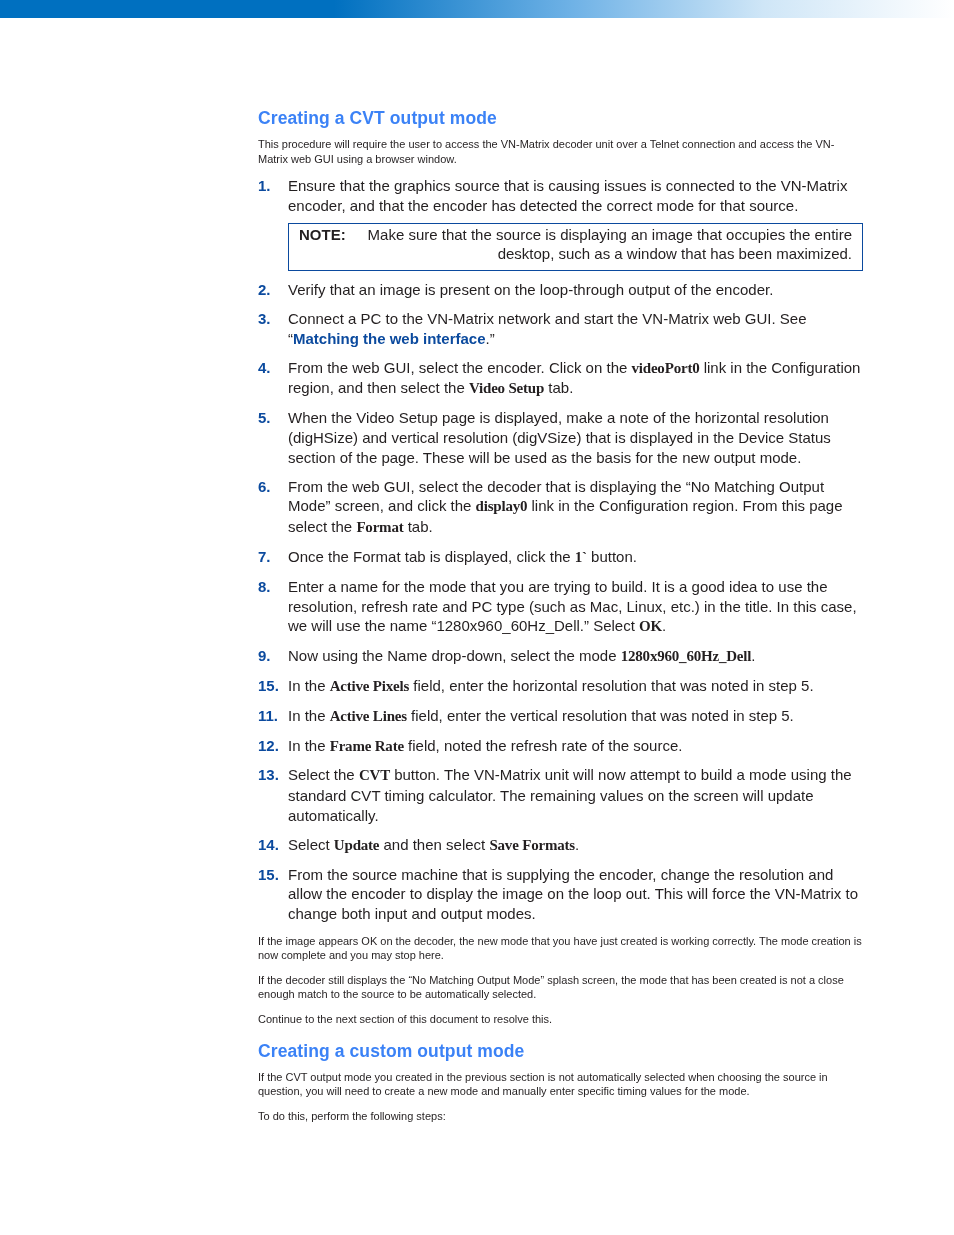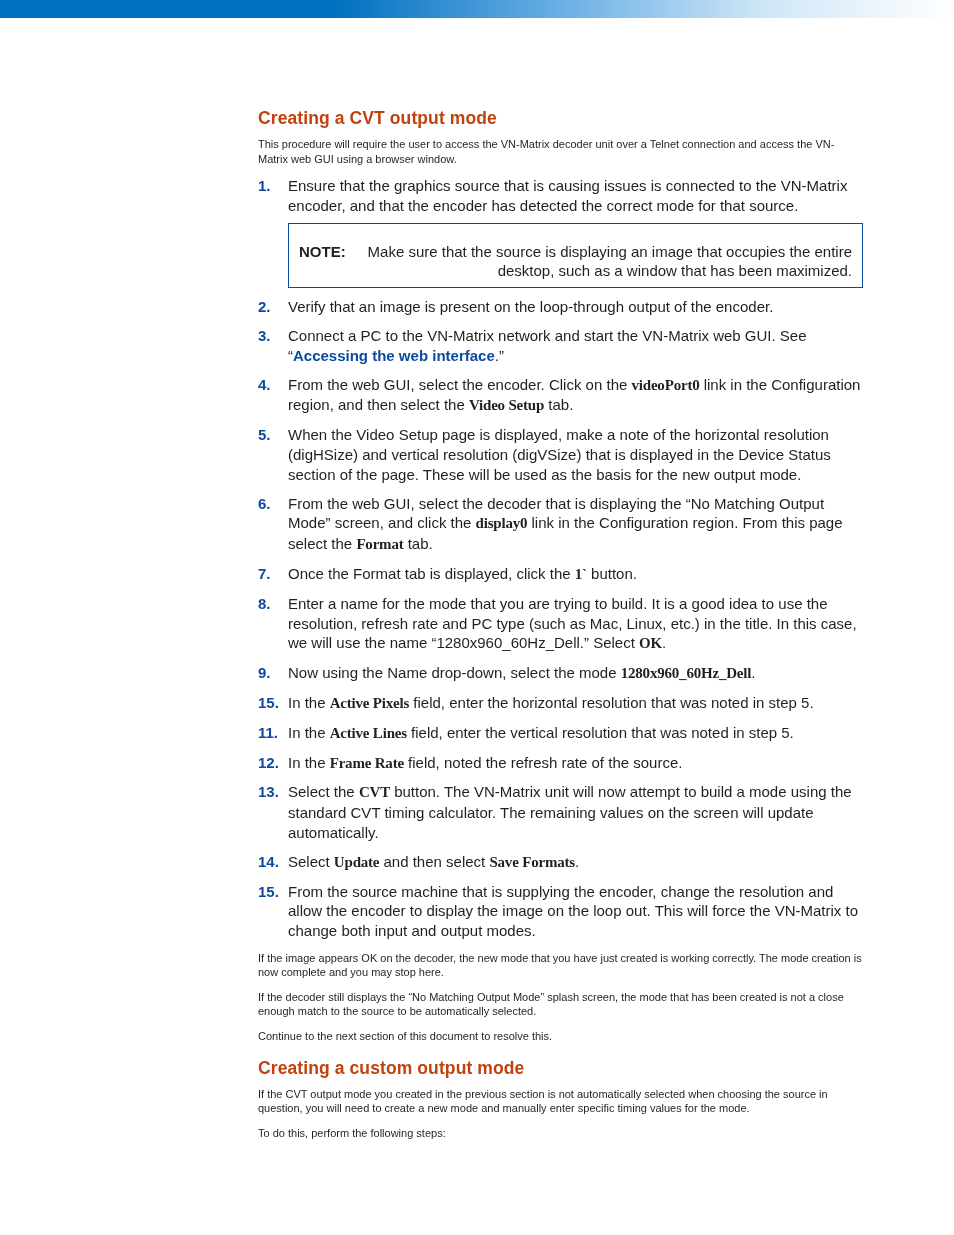--- a/index.html
+++ b/index.html
@@ -1,25 +1,25 @@
 <!DOCTYPE html>
 <html><head>
 <meta charset="utf-8">
 <style>
   * { box-sizing: border-box; margin: 0; padding: 0; }
   html, body { width: 954px; background: #fff; font-family: "Segoe UI", "Helvetica Neue", Arial, sans-serif; color: #231f20; }
   .page { width: 954px; min-height: 1235px; position: relative; padding: 0 0 40px 0; }
   .topbar { height: 18px; width: 100%; background: linear-gradient(to right, #0070c0 0%, #0070c0 35%, #6fb2e6 60%, #cfe6f7 80%, #ffffff 100%); margin-bottom: 90px; }
   .content { margin-left: 258px; width: 605px; }
-  h2.section { color: #c2410c; font-weight: 700; font-size: 17.5px; margin-top: 8px; margin-bottom: 8px; letter-spacing: 0.1px; }
+  h2.section { color: #3b82f6; font-weight: 700; font-size: 17.5px; margin-top: 8px; margin-bottom: 8px; letter-spacing: 0.1px; }
   p.body { font-size: 11px; line-height: 1.32; margin-bottom: 10px; }
   ol.steps { list-style: none; counter-reset: none; margin: 4px 0 10px 0; padding: 0; }
   ol.steps > li { position: relative; padding-left: 30px; font-size: 15px; line-height: 1.32; margin-bottom: 9px; }
   ol.steps > li > .num { position: absolute; left: 0; top: 0; color: #0b4a9e; font-weight: 800; font-size: 15px; min-width: 24px; }
-  .note-box { border: 1px solid #0b4a9e; padding: 18px 10px 6px 10px; margin: 7px 0 9px 0; font-size: 15px; line-height: 1.32; }
+  .note-box { border: 1px solid #0b4a9e; padding: 1px 10px 6px 10px; margin: 7px 0 9px 0; font-size: 15px; line-height: 1.32; }
   .note-box .note-label { font-weight: 800; }
   .mono { font-family: Liberation Serif, serif; font-weight: 700; letter-spacing: -0.2px; }
   .link { color: #0b4a9e; font-weight: 700; }
   .noteflex { display: flex; }
   .noteflex .note-label { flex: 0 0 52px; }
   .noteflex .note-text { flex: 1 1 auto; text-align: right; }
 </style>
 </head>
 <body>
 
@@ -41,21 +41,21 @@
             <span class="note-text">Make sure that the source is displaying an image that occupies the entire desktop, such as a window that has been maximized.</span>
           </div>
         </div>
       </li>
       <li>
         <span class="num">2.</span>
         <span>Verify that an image is present on the loop-through output of the encoder.</span>
       </li>
       <li>
         <span class="num">3.</span>
-        <span>Connect a PC to the VN-Matrix network and start the VN-Matrix web GUI. See “</span><span class="link">Accessing the web interface</span><span>.”</span>
+        <span>Connect a PC to the VN-Matrix network and start the VN-Matrix web GUI. See “</span><span class="link">Matching the web interface</span><span>.”</span>
       </li>
       <li>
         <span class="num">4.</span>
         <span>From the web GUI, select the encoder. Click on the </span><span class="mono">videoPort0</span><span> link in the Configuration region, and then select the </span><span class="mono">Video Setup</span><span> tab.</span>
       </li>
       <li>
         <span class="num">5.</span>
         <span>When the Video Setup page is displayed, make a note of the horizontal resolution (digHSize) and vertical resolution (digVSize) that is displayed in the Device Status section of the page. These will be used as the basis for the new output mode.</span>
       </li>
       <li>

